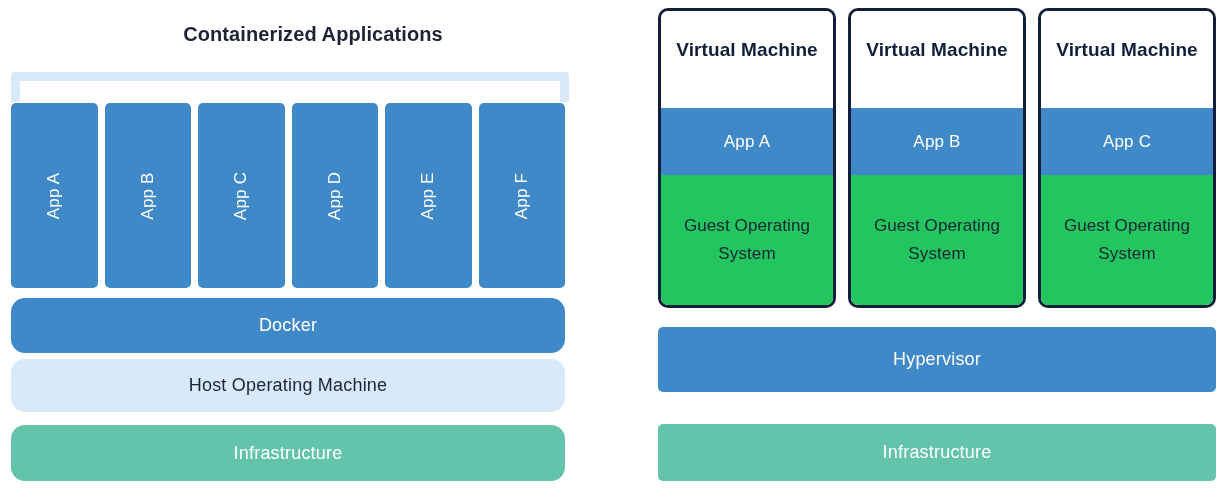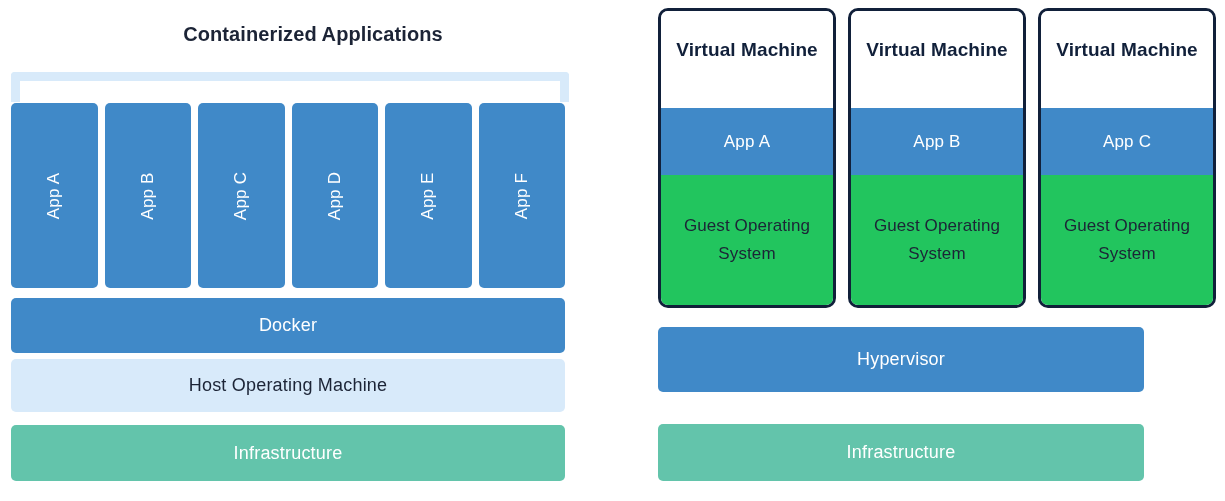--- a/index.html
+++ b/index.html
@@ -59,21 +59,21 @@
     white-space:nowrap;
     color:#ffffff;
     font-size:17px;
     font-weight:400;
     letter-spacing:.2px;
   }
 
   .band{
     position:absolute;
     left:11px;width:554px;
-    border-radius:5px;
+    border-radius:14px;
     display:flex;align-items:center;justify-content:center;
     font-size:18px;
     letter-spacing:.2px;
   }
   .band-docker{ top:298px;height:55px;background:#4089c8;color:#ffffff; }
   .band-hostos{ top:359px;height:53px;background:#d8eafa;color:#1c2436; }
   .band-infra-left{ top:425px;height:56px;background:#63c4ab;color:#ffffff; }
 
   
   .right-panel{position:absolute;left:656px;top:0;width:569px;height:501px;}
@@ -117,21 +117,21 @@
     color:#1c2436;
     display:flex;align-items:center;justify-content:center;
     text-align:center;
     font-size:17px;
     line-height:28px;
     letter-spacing:.1px;
   }
 
   .band-right{
     position:absolute;
-    left:2px;width:486px;
+    left:2px;width:558px;
     border-radius:5px;
     display:flex;align-items:center;justify-content:center;
     font-size:18px;
     letter-spacing:.2px;
   }
   .band-hyper{ top:327px;height:65px;background:#4089c8;color:#ffffff; }
   .band-infra-right{ top:424px;height:57px;background:#63c4ab;color:#ffffff; }
 </style>
 </head>
 <body>

